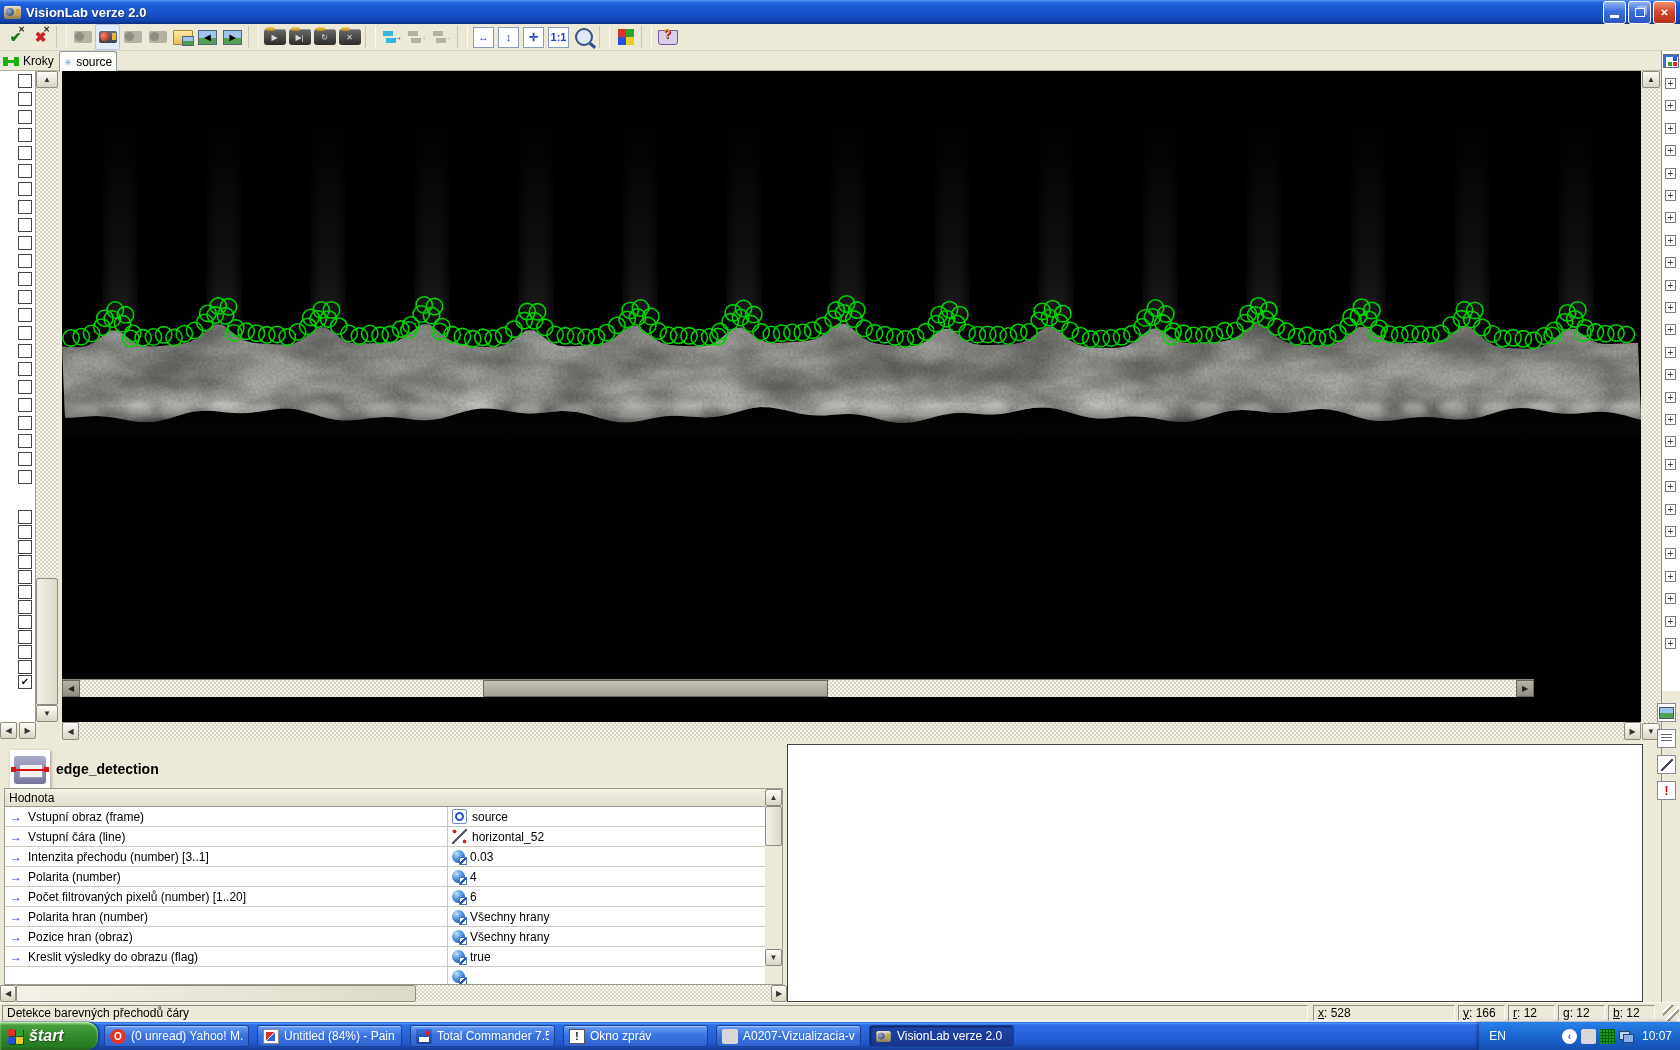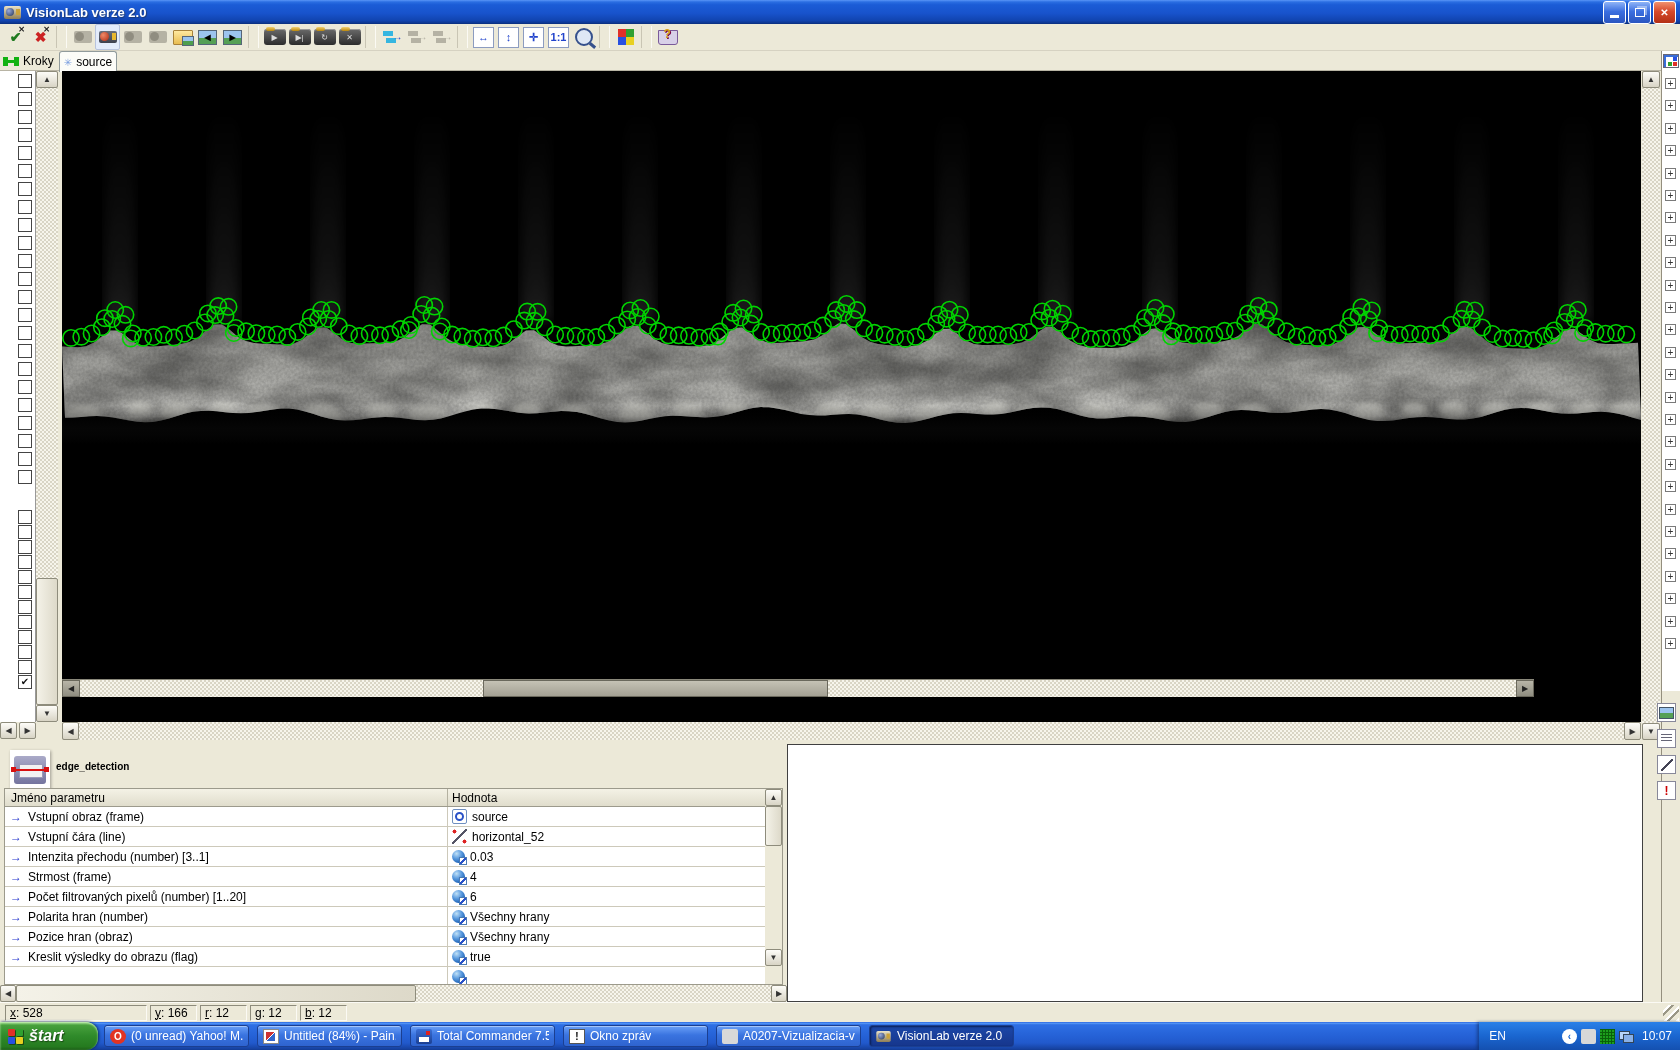--- a/index.html
+++ b/index.html
@@ -99,21 +99,21 @@
   .rs-pencil{width:12px;height:12px;background:linear-gradient(135deg,transparent 42%,#445 42% 58%,transparent 58%);}
   .rs-err{color:#c00;font-weight:bold;font-size:12px;}
   
   #inspector{left:0;top:740px;width:787px;height:262px;background:#ECE9D8;}
   #hdr-card{position:absolute;left:10px;top:10px;width:40px;height:40px;background:#fff;box-shadow:1px 1px 3px #00000055;display:grid;place-items:center;}
   .hi-body{width:32px;height:28px;border-radius:3px;background:linear-gradient(180deg,#aaaac8,#74749e);position:relative;}
   .hi-slab{position:absolute;left:5px;top:8px;width:22px;height:12px;background:#f2f2f2;border:1px solid #9a9ab8;}
   .hi-line{position:absolute;left:-2px;top:13px;width:36px;height:2px;background:#d81010;}
   .hi-dotl{position:absolute;left:-3px;top:11px;width:5px;height:5px;background:#d81010;}
   .hi-dotr{position:absolute;right:-3px;top:11px;width:5px;height:5px;background:#d81010;}
-  #insp-title{position:absolute;left:56px;top:21px;font-weight:bold;font-size:10px;}
+  #insp-title{position:absolute;left:56px;top:21px;font-weight:bold;font-size:14px;}
   #ptable{position:absolute;left:4px;top:48px;width:779px;height:197px;background:#fff;border:1px solid #9c9a8c;box-sizing:border-box;overflow:hidden;}
   #phead{display:flex;height:18px;background:linear-gradient(180deg,#f4f2e6,#e0ddcc);border-bottom:1px solid #9c9a8c;align-items:center;box-sizing:border-box;}
   #phead .hc1{width:443px;padding-left:6px;border-right:1px solid #b4b1a0;box-sizing:border-box;height:100%;display:flex;align-items:center;}
   #phead .hc2{flex:1;padding-left:4px;height:100%;display:flex;align-items:center;}
   #prows{position:absolute;left:0;top:18px;right:17px;bottom:0;overflow:hidden;}
   .prow{display:flex;height:20px;border-bottom:1px solid #cdc9ba;background:#fff;align-items:center;box-sizing:border-box;}
   .pname{width:443px;flex:none;display:flex;align-items:center;gap:6px;border-right:1px solid #cdc9ba;height:100%;padding-left:5px;box-sizing:border-box;}
   .parrow{color:#2233cc;font-weight:bold;font-size:12px;}
   .pval{flex:1;display:flex;align-items:center;gap:5px;height:100%;padding-left:4px;}
   .vi{width:15px;height:15px;flex:none;position:relative;}
@@ -704,21 +704,20 @@
     <div class="hi-body">
         <div class="hi-slab"></div>
         <div class="hi-line"></div>
         <div class="hi-dotl"></div>
         <div class="hi-dotr"></div>
       </div>
   </div>
   <div id="insp-title">edge_detection</div>
   <div id="ptable">
     <div id="phead">
-      <div class="hc1">Jméno parametru</div>
       <div class="hc2">Hodnota</div>
     </div>
     <div id="prows">
         <div class="prow">
           <div class="pname">
             <span class="parrow">→</span>
             <span>Vstupní obraz (frame)</span>
           </div>
           <div class="pval">
             <div class="vi vi-frame"></div>
@@ -741,21 +740,21 @@
             <span>Intenzita přechodu (number) [3..1]</span>
           </div>
           <div class="pval">
             <div class="vi vi-number"></div>
             <span>0.03</span>
           </div>
         </div>
         <div class="prow">
           <div class="pname">
             <span class="parrow">→</span>
-            <span>Strmost (frame)</span>
+            <span>Polarita (number)</span>
           </div>
           <div class="pval">
             <div class="vi vi-number"></div>
             <span>4</span>
           </div>
         </div>
         <div class="prow">
           <div class="pname">
             <span class="parrow">→</span>
             <span>Počet filtrovaných pixelů (number) [1..20]</span>
@@ -811,20 +810,21 @@
   <div id="insp-hscroll" class="dither" style="position: absolute;">
       <div class="sbtn" style="position: absolute; top: 0px; bottom: 0px; left: 0px; width: 16px;">◀</div>
       <div class="sthumb" style="position: absolute; top: 0px; bottom: 0px; left: 16px; width: 400px;"></div>
       <div class="sbtn" style="position: absolute; top: 0px; bottom: 0px; left: 771px; width: 16px;">▶</div>
     </div>
 </div>
 
 <div class="abs" id="white-panel"></div>
 
 <div class="abs" id="statusbar">
+  <div class="scell" id="status-msg">Detekce barevných přechodů čáry</div>
   <div id="status-cells">
       <div class="scell"><span class="u">x</span>: 528</div>
       <div class="scell"><span class="u">y</span>: 166</div>
       <div class="scell"><span class="u">r</span>: 12</div>
       <div class="scell"><span class="u">g</span>: 12</div>
       <div class="scell"><span class="u">b</span>: 12</div>
     </div>
   <div id="grip"></div>
 </div>
 

